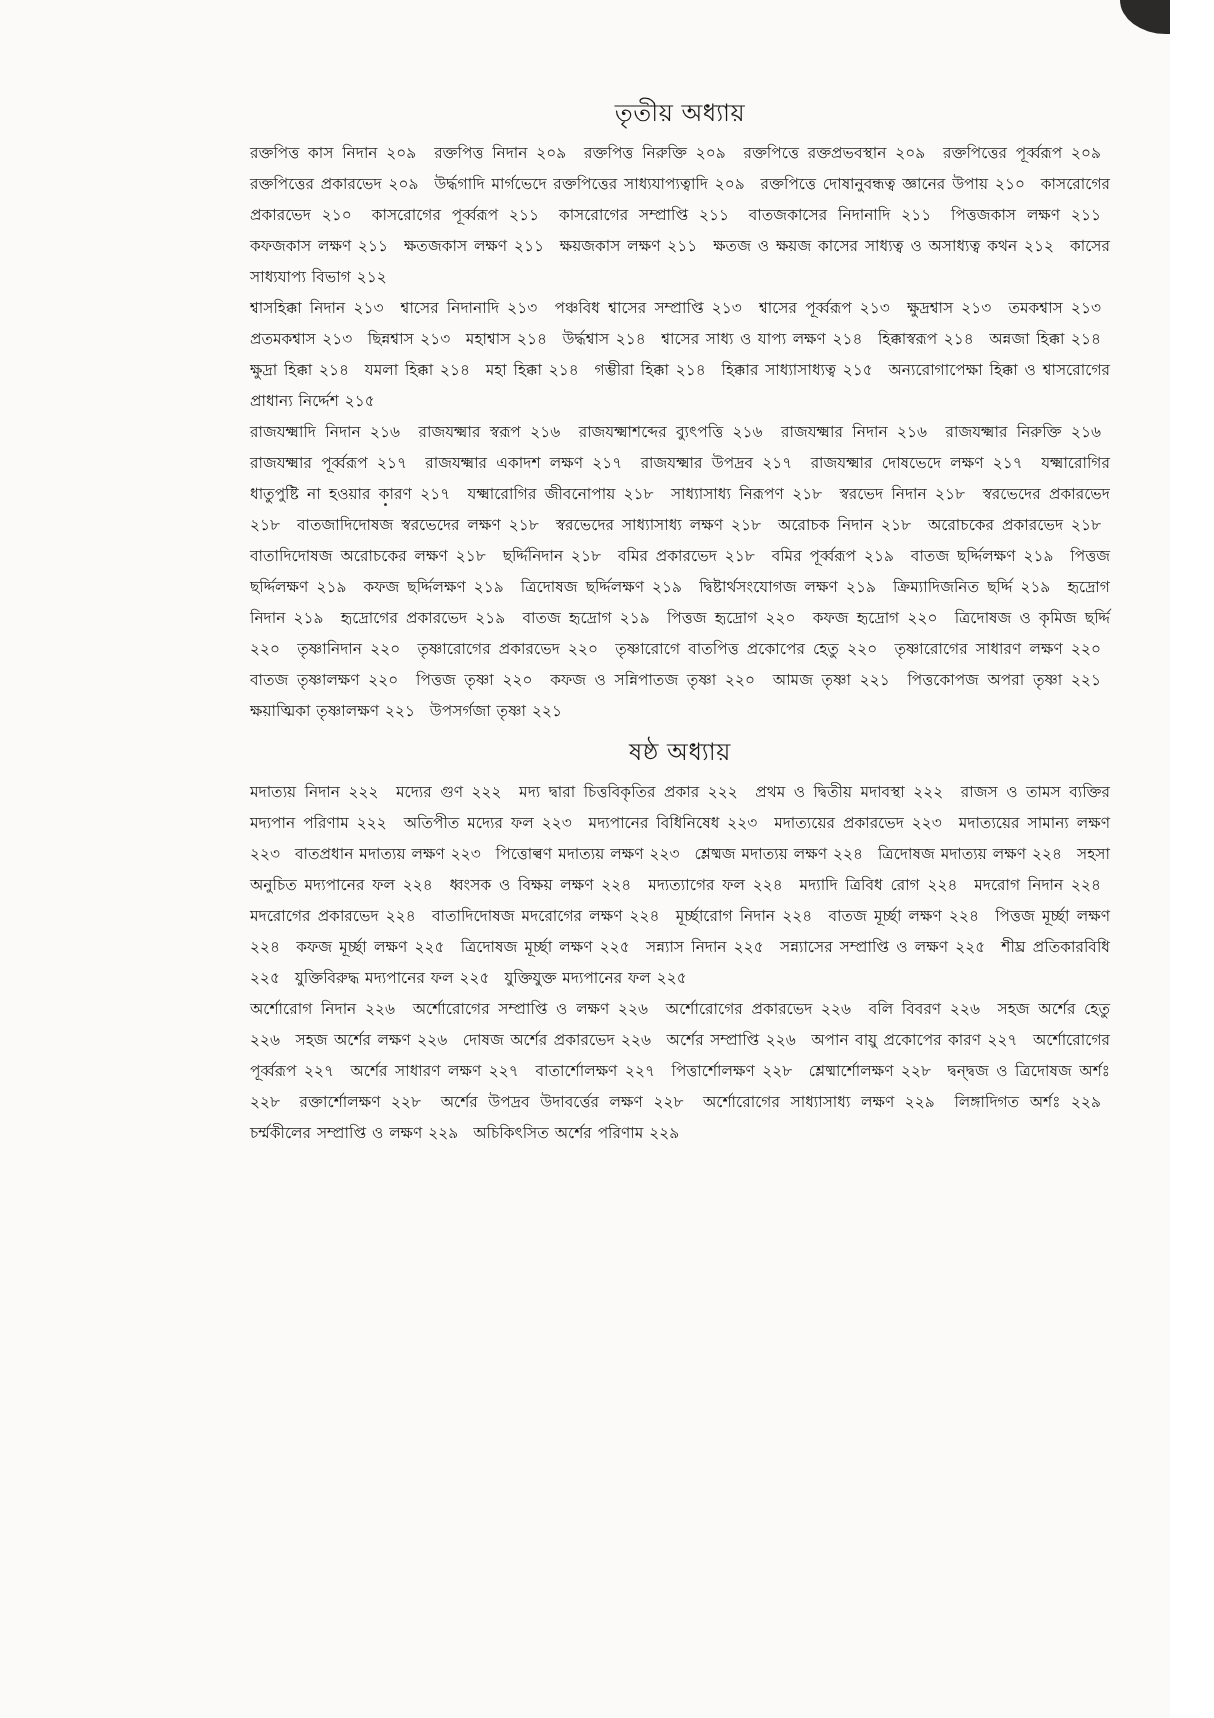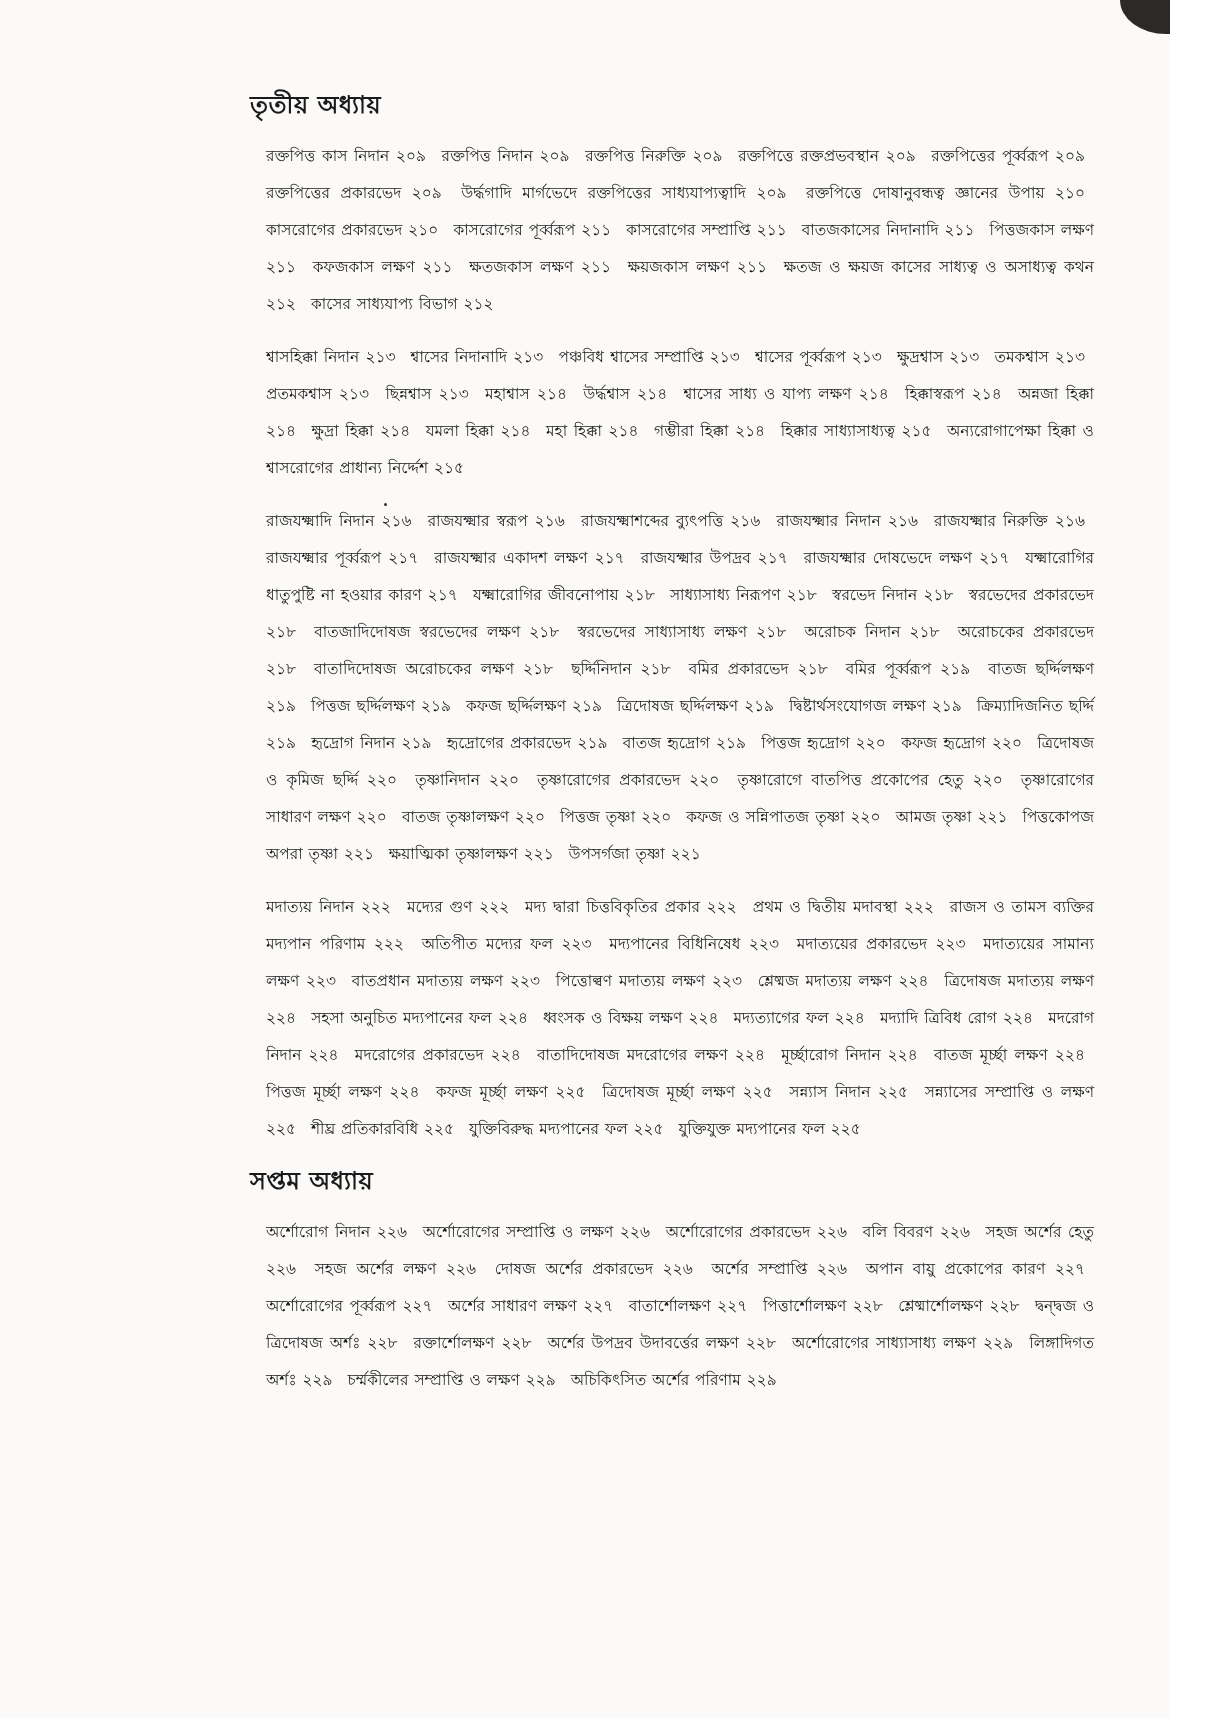--- a/index.html
+++ b/index.html
@@ -16,27 +16,27 @@
   .corner {
     position: absolute; left: 1120px; top: 0; width: 50px; height: 34px;
     background: #2b2a28;
     border-bottom-left-radius: 46px 34px;
   }
   .content {
     position: absolute; left: 250px; top: 88px; width: 860px;
   }
   .chapter { margin: 0; }
   .chapter-title {
-    text-align: left; font-size: 24px; font-weight: bold;
-    line-height: 34px; height: 34px; margin: 0;
+    text-align: center; font-size: 24px; font-weight: normal;
+    line-height: 34px; height: 34px; margin: 8px;
     letter-spacing: 0.5px;
   }
   .chapter-body {
-    font-size: 15.4px; line-height: 37px; text-align: justify;
-    text-align-last: left; margin: 16px; word-spacing: 1px;
+    font-size: 15.4px; line-height: 31px; text-align: justify;
+    text-align-last: left; margin: 0; word-spacing: 1px;
   }
   .entry { white-space: normal; }
   .entry .page-no { margin-right: 9px; }
   .gap-before { margin-top: 26px; }
   .dot {
     position: absolute; left: 384px; top: 503px; width: 3px; height: 3px;
     background: #333; border-radius: 50%;
   }
 </style>
 </head>
@@ -52,22 +52,22 @@
       <h2 class="chapter-title">তৃতীয় অধ্যায়</h2>
       <p class="chapter-body"><span class="entry"><span>রক্তপিত্ত কাস নিদান </span><span class="page-no">২০৯</span></span> <span class="entry"><span>রক্তপিত্ত নিদান </span><span class="page-no">২০৯</span></span> <span class="entry"><span>রক্তপিত্ত নিরুক্তি </span><span class="page-no">২০৯</span></span> <span class="entry"><span>রক্তপিত্তে রক্তপ্রভবস্থান </span><span class="page-no">২০৯</span></span> <span class="entry"><span>রক্তপিত্তের পূর্ব্বরূপ </span><span class="page-no">২০৯</span></span> <span class="entry"><span>রক্তপিত্তের প্রকারভেদ </span><span class="page-no">২০৯</span></span> <span class="entry"><span>উর্দ্ধগাদি মার্গভেদে রক্তপিত্তের সাধ্যযাপ্যত্বাদি </span><span class="page-no">২০৯</span></span> <span class="entry"><span>রক্তপিত্তে দোষানুবন্ধত্ব জ্ঞানের উপায় </span><span class="page-no">২১০</span></span> <span class="entry"><span>কাসরোগের প্রকারভেদ </span><span class="page-no">২১০</span></span> <span class="entry"><span>কাসরোগের পূর্ব্বরূপ </span><span class="page-no">২১১</span></span> <span class="entry"><span>কাসরোগের সম্প্রাপ্তি </span><span class="page-no">২১১</span></span> <span class="entry"><span>বাতজকাসের নিদানাদি </span><span class="page-no">২১১</span></span> <span class="entry"><span>পিত্তজকাস লক্ষণ </span><span class="page-no">২১১</span></span> <span class="entry"><span>কফজকাস লক্ষণ </span><span class="page-no">২১১</span></span> <span class="entry"><span>ক্ষতজকাস লক্ষণ </span><span class="page-no">২১১</span></span> <span class="entry"><span>ক্ষয়জকাস লক্ষণ </span><span class="page-no">২১১</span></span> <span class="entry"><span>ক্ষতজ ও ক্ষয়জ কাসের সাধ্যত্ব ও অসাধ্যত্ব কথন </span><span class="page-no">২১২</span></span> <span class="entry"><span>কাসের সাধ্যযাপ্য বিভাগ </span><span class="page-no">২১২</span></span> </p>
     </section>
     <section class="chapter">
       <p class="chapter-body"><span class="entry"><span>শ্বাসহিক্কা নিদান </span><span class="page-no">২১৩</span></span> <span class="entry"><span>শ্বাসের নিদানাদি </span><span class="page-no">২১৩</span></span> <span class="entry"><span>পঞ্চবিধ শ্বাসের সম্প্রাপ্তি </span><span class="page-no">২১৩</span></span> <span class="entry"><span>শ্বাসের পূর্ব্বরূপ </span><span class="page-no">২১৩</span></span> <span class="entry"><span>ক্ষুদ্রশ্বাস </span><span class="page-no">২১৩</span></span> <span class="entry"><span>তমকশ্বাস </span><span class="page-no">২১৩</span></span> <span class="entry"><span>প্রতমকশ্বাস </span><span class="page-no">২১৩</span></span> <span class="entry"><span>ছিন্নশ্বাস </span><span class="page-no">২১৩</span></span> <span class="entry"><span>মহাশ্বাস </span><span class="page-no">২১৪</span></span> <span class="entry"><span>উর্দ্ধশ্বাস </span><span class="page-no">২১৪</span></span> <span class="entry"><span>শ্বাসের সাধ্য ও যাপ্য লক্ষণ </span><span class="page-no">২১৪</span></span> <span class="entry"><span>হিক্কাস্বরূপ </span><span class="page-no">২১৪</span></span> <span class="entry"><span>অন্নজা হিক্কা </span><span class="page-no">২১৪</span></span> <span class="entry"><span>ক্ষুদ্রা হিক্কা </span><span class="page-no">২১৪</span></span> <span class="entry"><span>যমলা হিক্কা </span><span class="page-no">২১৪</span></span> <span class="entry"><span>মহা হিক্কা </span><span class="page-no">২১৪</span></span> <span class="entry"><span>গম্ভীরা হিক্কা </span><span class="page-no">২১৪</span></span> <span class="entry"><span>হিক্কার সাধ্যাসাধ্যত্ব </span><span class="page-no">২১৫</span></span> <span class="entry"><span>অন্যরোগাপেক্ষা হিক্কা ও শ্বাসরোগের প্রাধান্য নির্দ্দেশ </span><span class="page-no">২১৫</span></span> </p>
     </section>
     <section class="chapter">
       <p class="chapter-body"><span class="entry"><span>রাজযক্ষ্মাদি নিদান </span><span class="page-no">২১৬</span></span> <span class="entry"><span>রাজযক্ষ্মার স্বরূপ </span><span class="page-no">২১৬</span></span> <span class="entry"><span>রাজযক্ষ্মাশব্দের ব্যুৎপত্তি </span><span class="page-no">২১৬</span></span> <span class="entry"><span>রাজযক্ষ্মার নিদান </span><span class="page-no">২১৬</span></span> <span class="entry"><span>রাজযক্ষ্মার নিরুক্তি </span><span class="page-no">২১৬</span></span> <span class="entry"><span>রাজযক্ষ্মার পূর্ব্বরূপ </span><span class="page-no">২১৭</span></span> <span class="entry"><span>রাজযক্ষ্মার একাদশ লক্ষণ </span><span class="page-no">২১৭</span></span> <span class="entry"><span>রাজযক্ষ্মার উপদ্রব </span><span class="page-no">২১৭</span></span> <span class="entry"><span>রাজযক্ষ্মার দোষভেদে লক্ষণ </span><span class="page-no">২১৭</span></span> <span class="entry"><span>যক্ষ্মারোগির ধাতুপুষ্টি না হওয়ার কারণ </span><span class="page-no">২১৭</span></span> <span class="entry"><span>যক্ষ্মারোগির জীবনোপায় </span><span class="page-no">২১৮</span></span> <span class="entry"><span>সাধ্যাসাধ্য নিরূপণ </span><span class="page-no">২১৮</span></span> <span class="entry"><span>স্বরভেদ নিদান </span><span class="page-no">২১৮</span></span> <span class="entry"><span>স্বরভেদের প্রকারভেদ </span><span class="page-no">২১৮</span></span> <span class="entry"><span>বাতজাদিদোষজ স্বরভেদের লক্ষণ </span><span class="page-no">২১৮</span></span> <span class="entry"><span>স্বরভেদের সাধ্যাসাধ্য লক্ষণ </span><span class="page-no">২১৮</span></span> <span class="entry"><span>অরোচক নিদান </span><span class="page-no">২১৮</span></span> <span class="entry"><span>অরোচকের প্রকারভেদ </span><span class="page-no">২১৮</span></span> <span class="entry"><span>বাতাদিদোষজ অরোচকের লক্ষণ </span><span class="page-no">২১৮</span></span> <span class="entry"><span>ছর্দ্দিনিদান </span><span class="page-no">২১৮</span></span> <span class="entry"><span>বমির প্রকারভেদ </span><span class="page-no">২১৮</span></span> <span class="entry"><span>বমির পূর্ব্বরূপ </span><span class="page-no">২১৯</span></span> <span class="entry"><span>বাতজ ছর্দ্দিলক্ষণ </span><span class="page-no">২১৯</span></span> <span class="entry"><span>পিত্তজ ছর্দ্দিলক্ষণ </span><span class="page-no">২১৯</span></span> <span class="entry"><span>কফজ ছর্দ্দিলক্ষণ </span><span class="page-no">২১৯</span></span> <span class="entry"><span>ত্রিদোষজ ছর্দ্দিলক্ষণ </span><span class="page-no">২১৯</span></span> <span class="entry"><span>দ্বিষ্টার্থসংযোগজ লক্ষণ </span><span class="page-no">২১৯</span></span> <span class="entry"><span>ক্রিম্যাদিজনিত ছর্দ্দি </span><span class="page-no">২১৯</span></span> <span class="entry"><span>হৃদ্রোগ নিদান </span><span class="page-no">২১৯</span></span> <span class="entry"><span>হৃদ্রোগের প্রকারভেদ </span><span class="page-no">২১৯</span></span> <span class="entry"><span>বাতজ হৃদ্রোগ </span><span class="page-no">২১৯</span></span> <span class="entry"><span>পিত্তজ হৃদ্রোগ </span><span class="page-no">২২০</span></span> <span class="entry"><span>কফজ হৃদ্রোগ </span><span class="page-no">২২০</span></span> <span class="entry"><span>ত্রিদোষজ ও কৃমিজ ছর্দ্দি </span><span class="page-no">২২০</span></span> <span class="entry"><span>তৃষ্ণানিদান </span><span class="page-no">২২০</span></span> <span class="entry"><span>তৃষ্ণারোগের প্রকারভেদ </span><span class="page-no">২২০</span></span> <span class="entry"><span>তৃষ্ণারোগে বাতপিত্ত প্রকোপের হেতু </span><span class="page-no">২২০</span></span> <span class="entry"><span>তৃষ্ণারোগের সাধারণ লক্ষণ </span><span class="page-no">২২০</span></span> <span class="entry"><span>বাতজ তৃষ্ণালক্ষণ </span><span class="page-no">২২০</span></span> <span class="entry"><span>পিত্তজ তৃষ্ণা </span><span class="page-no">২২০</span></span> <span class="entry"><span>কফজ ও সন্নিপাতজ তৃষ্ণা </span><span class="page-no">২২০</span></span> <span class="entry"><span>আমজ তৃষ্ণা </span><span class="page-no">২২১</span></span> <span class="entry"><span>পিত্তকোপজ অপরা তৃষ্ণা </span><span class="page-no">২২১</span></span> <span class="entry"><span>ক্ষয়াত্মিকা তৃষ্ণালক্ষণ </span><span class="page-no">২২১</span></span> <span class="entry"><span>উপসর্গজা তৃষ্ণা </span><span class="page-no">২২১</span></span> </p>
     </section>
     <section class="chapter">
+      <h2 class="chapter-title">ষষ্ঠ অধ্যায়</h2>
       <p class="chapter-body"><span class="entry"><span>মদাত্যয় নিদান </span><span class="page-no">২২২</span></span> <span class="entry"><span>মদ্যের গুণ </span><span class="page-no">২২২</span></span> <span class="entry"><span>মদ্য দ্বারা চিত্তবিকৃতির প্রকার </span><span class="page-no">২২২</span></span> <span class="entry"><span>প্রথম ও দ্বিতীয় মদাবস্থা </span><span class="page-no">২২২</span></span> <span class="entry"><span>রাজস ও তামস ব্যক্তির মদ্যপান পরিণাম </span><span class="page-no">২২২</span></span> <span class="entry"><span>অতিপীত মদ্যের ফল </span><span class="page-no">২২৩</span></span> <span class="entry"><span>মদ্যপানের বিধিনিষেধ </span><span class="page-no">২২৩</span></span> <span class="entry"><span>মদাত্যয়ের প্রকারভেদ </span><span class="page-no">২২৩</span></span> <span class="entry"><span>মদাত্যয়ের সামান্য লক্ষণ </span><span class="page-no">২২৩</span></span> <span class="entry"><span>বাতপ্রধান মদাত্যয় লক্ষণ </span><span class="page-no">২২৩</span></span> <span class="entry"><span>পিত্তোল্বণ মদাত্যয় লক্ষণ </span><span class="page-no">২২৩</span></span> <span class="entry"><span>শ্লেষ্মজ মদাত্যয় লক্ষণ </span><span class="page-no">২২৪</span></span> <span class="entry"><span>ত্রিদোষজ মদাত্যয় লক্ষণ </span><span class="page-no">২২৪</span></span> <span class="entry"><span>সহসা অনুচিত মদ্যপানের ফল </span><span class="page-no">২২৪</span></span> <span class="entry"><span>ধ্বংসক ও বিক্ষয় লক্ষণ </span><span class="page-no">২২৪</span></span> <span class="entry"><span>মদ্যত্যাগের ফল </span><span class="page-no">২২৪</span></span> <span class="entry"><span>মদ্যাদি ত্রিবিধ রোগ </span><span class="page-no">২২৪</span></span> <span class="entry"><span>মদরোগ নিদান </span><span class="page-no">২২৪</span></span> <span class="entry"><span>মদরোগের প্রকারভেদ </span><span class="page-no">২২৪</span></span> <span class="entry"><span>বাতাদিদোষজ মদরোগের লক্ষণ </span><span class="page-no">২২৪</span></span> <span class="entry"><span>মূর্চ্ছারোগ নিদান </span><span class="page-no">২২৪</span></span> <span class="entry"><span>বাতজ মূর্চ্ছা লক্ষণ </span><span class="page-no">২২৪</span></span> <span class="entry"><span>পিত্তজ মূর্চ্ছা লক্ষণ </span><span class="page-no">২২৪</span></span> <span class="entry"><span>কফজ মূর্চ্ছা লক্ষণ </span><span class="page-no">২২৫</span></span> <span class="entry"><span>ত্রিদোষজ মূর্চ্ছা লক্ষণ </span><span class="page-no">২২৫</span></span> <span class="entry"><span>সন্ন্যাস নিদান </span><span class="page-no">২২৫</span></span> <span class="entry"><span>সন্ন্যাসের সম্প্রাপ্তি ও লক্ষণ </span><span class="page-no">২২৫</span></span> <span class="entry"><span>শীঘ্র প্রতিকারবিধি </span><span class="page-no">২২৫</span></span> <span class="entry"><span>যুক্তিবিরুদ্ধ মদ্যপানের ফল </span><span class="page-no">২২৫</span></span> <span class="entry"><span>যুক্তিযুক্ত মদ্যপানের ফল </span><span class="page-no">২২৫</span></span> </p>
     </section>
     <section class="chapter">
-      <h2 class="chapter-title">সপ্তম অধ্যায়</h2>
       <p class="chapter-body"><span class="entry"><span>অর্শোরোগ নিদান </span><span class="page-no">২২৬</span></span> <span class="entry"><span>অর্শোরোগের সম্প্রাপ্তি ও লক্ষণ </span><span class="page-no">২২৬</span></span> <span class="entry"><span>অর্শোরোগের প্রকারভেদ </span><span class="page-no">২২৬</span></span> <span class="entry"><span>বলি বিবরণ </span><span class="page-no">২২৬</span></span> <span class="entry"><span>সহজ অর্শের হেতু </span><span class="page-no">২২৬</span></span> <span class="entry"><span>সহজ অর্শের লক্ষণ </span><span class="page-no">২২৬</span></span> <span class="entry"><span>দোষজ অর্শের প্রকারভেদ </span><span class="page-no">২২৬</span></span> <span class="entry"><span>অর্শের সম্প্রাপ্তি </span><span class="page-no">২২৬</span></span> <span class="entry"><span>অপান বায়ু প্রকোপের কারণ </span><span class="page-no">২২৭</span></span> <span class="entry"><span>অর্শোরোগের পূর্ব্বরূপ </span><span class="page-no">২২৭</span></span> <span class="entry"><span>অর্শের সাধারণ লক্ষণ </span><span class="page-no">২২৭</span></span> <span class="entry"><span>বাতার্শোলক্ষণ </span><span class="page-no">২২৭</span></span> <span class="entry"><span>পিত্তার্শোলক্ষণ </span><span class="page-no">২২৮</span></span> <span class="entry"><span>শ্লেষ্মার্শোলক্ষণ </span><span class="page-no">২২৮</span></span> <span class="entry"><span>দ্বন্দ্বজ ও ত্রিদোষজ অর্শঃ </span><span class="page-no">২২৮</span></span> <span class="entry"><span>রক্তার্শোলক্ষণ </span><span class="page-no">২২৮</span></span> <span class="entry"><span>অর্শের উপদ্রব উদাবর্ত্তের লক্ষণ </span><span class="page-no">২২৮</span></span> <span class="entry"><span>অর্শোরোগের সাধ্যাসাধ্য লক্ষণ </span><span class="page-no">২২৯</span></span> <span class="entry"><span>লিঙ্গাদিগত অর্শঃ </span><span class="page-no">২২৯</span></span> <span class="entry"><span>চর্ম্মকীলের সম্প্রাপ্তি ও লক্ষণ </span><span class="page-no">২২৯</span></span> <span class="entry"><span>অচিকিৎসিত অর্শের পরিণাম </span><span class="page-no">২২৯</span></span> </p>
     </section>
     <section class="chapter gap-before">
     </section>
   </div>
 </div>
 
 </body></html>

